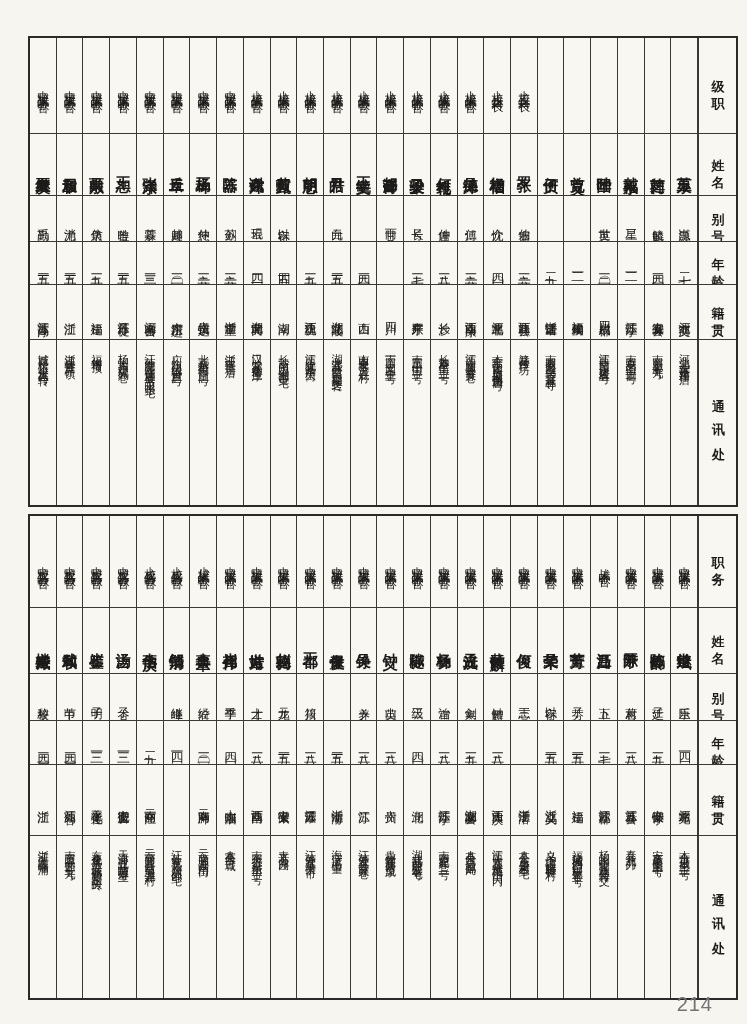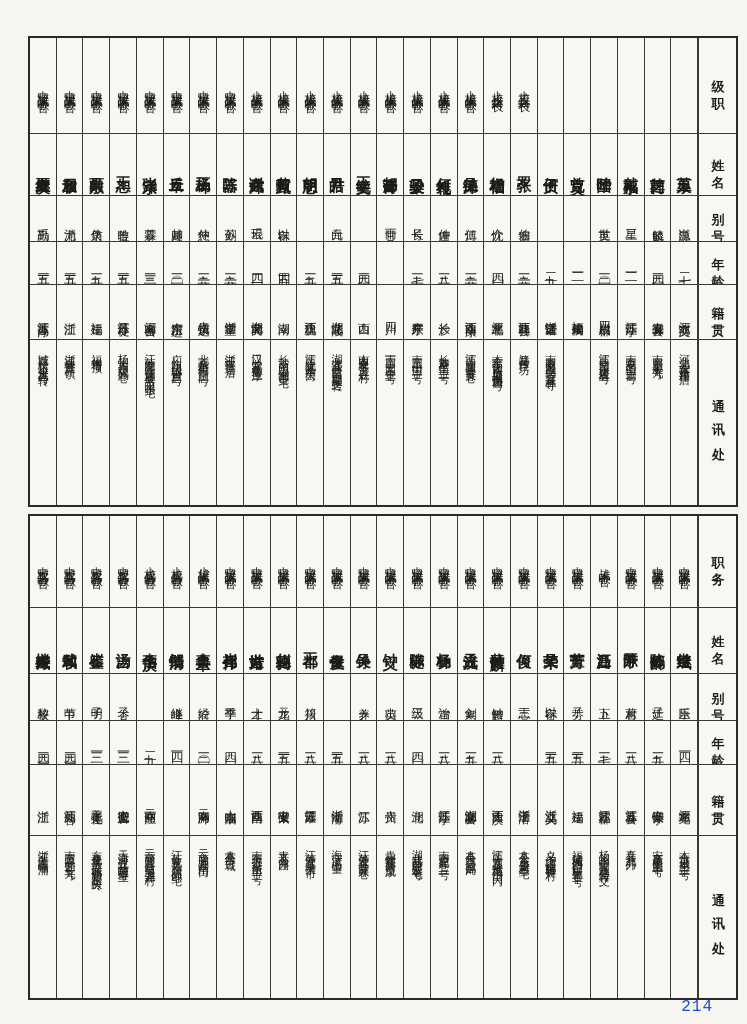--- a/index.html
+++ b/index.html
@@ -57,22 +57,22 @@
   .c-address{align-items:flex-start;padding-top:5px;}
   .c-address .vtext{font-size:11px;letter-spacing:2.5px;line-height:1.15;}
 
   .col.hdr .cell{align-items:center;}
   .col.hdr .vtext{font-size:13px;font-weight:700;letter-spacing:1.3em;}
   .col.hdr .c-address .vtext{letter-spacing:1.9em;}
   .col.hdr .c-age .vtext,{letter-spacing:0.9em;}
 
   .page-number{
     position:absolute;right:34px;bottom:8px;
-    font-size:16px;letter-spacing:1px;
-    font-family:Liberation Mono, monospace;color:#1d4ed8;
+    font-size:20px;letter-spacing:1px;
+    font-family:Liberation Sans, sans-serif;color:#737373;
   }
 </style>
 </head>
 <body>
 
 <div class="sheet">
   <div class="rtable t-top" id="table-top">
       <div class="col hdr">
     <div class="cell c-rank">
           <span class="vtext">级职</span>

